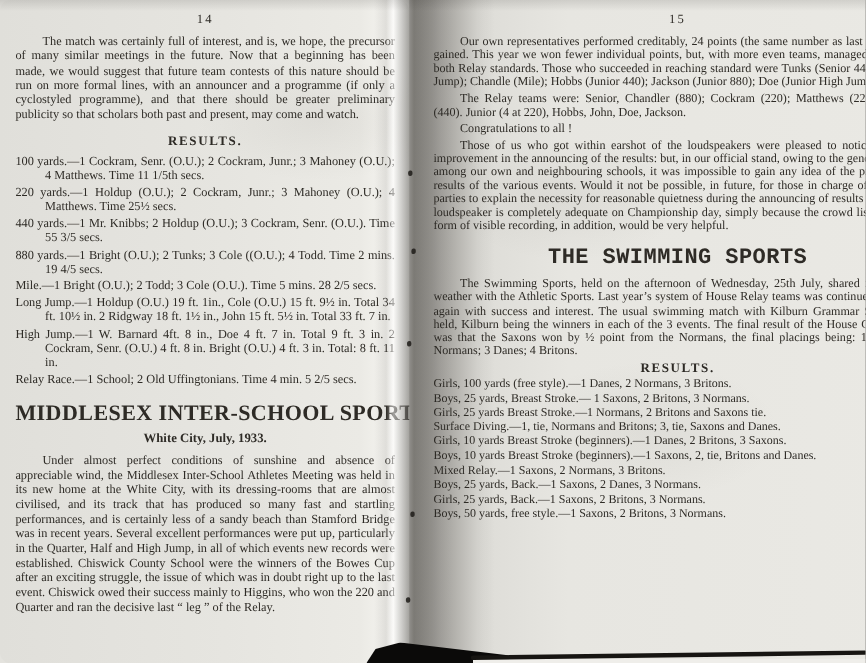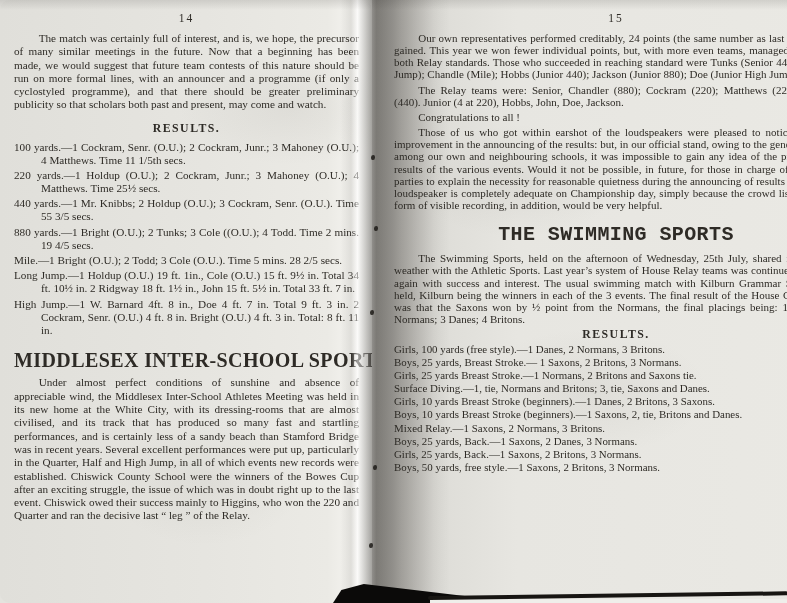--- a/index.html
+++ b/index.html
@@ -77,22 +77,24 @@
       <p class="body indent">The match was certainly full of interest, and is, we hope, the precursor of many similar meetings in the future.  Now that a beginning has been made, we would suggest that future team contests of this nature should be run on more formal lines, with an announcer and a programme (if only a cyclostyled programme), and that there should be greater preliminary publicity so that scholars both past and present, may come and watch.</p>
       <div class="h-results">RESULTS.</div>
       <div>
         <p class="res">100 yards.—1 Cockram, Senr. (O.U.); 2 Cockram, Junr.; 3 Mahoney (O.U.); 4 Matthews.  Time 11 1/5th secs.</p>
         <p class="res">220 yards.—1 Holdup (O.U.); 2 Cockram, Junr.; 3 Mahoney (O.U.); 4 Matthews.  Time 25½ secs.</p>
         <p class="res">440 yards.—1 Mr. Knibbs; 2 Holdup (O.U.); 3 Cockram, Senr. (O.U.).  Time 55 3/5 secs.</p>
         <p class="res">880 yards.—1 Bright (O.U.); 2 Tunks; 3 Cole ((O.U.); 4 Todd.  Time 2 mins. 19 4/5 secs.</p>
         <p class="res">Mile.—1 Bright (O.U.); 2 Todd; 3 Cole (O.U.).  Time 5 mins. 28 2/5 secs.</p>
         <p class="res">Long Jump.—1 Holdup (O.U.) 19 ft. 1in., Cole (O.U.) 15 ft. 9½ in.  Total 34 ft. 10½ in.  2 Ridgway 18 ft. 1½ in., John 15 ft. 5½ in.  Total 33 ft. 7 in.</p>
         <p class="res">High Jump.—1 W. Barnard 4ft. 8 in., Doe 4 ft. 7 in.  Total 9 ft. 3 in.  2 Cockram, Senr. (O.U.) 4 ft. 8 in.  Bright (O.U.) 4 ft. 3 in.  Total: 8 ft. 11 in.</p>
+        <p class="res">Relay Race.—1 School; 2 Old Uffingtonians.  Time 4 min. 5 2/5 secs.</p>
       </div>
       <div class="h-major">MIDDLESEX INTER-SCHOOL SPORTS</div>
+      <div class="h-sub">White City, July, 1933.</div>
       <p class="body indent">Under almost perfect conditions of sunshine and absence of appreciable wind, the Middlesex Inter-School Athletes Meeting was held in its new home at the White City, with its dressing-rooms that are almost civilised, and its track that has produced so many fast and startling performances, and is certainly less of a sandy beach than Stamford Bridge was in recent years.  Several excellent performances were put up, particularly in the Quarter, Half and High Jump, in all of which events new records were established.  Chiswick County School were the winners of the Bowes Cup after an exciting struggle, the issue of which was in doubt right up to the last event.  Chiswick owed their success mainly to Higgins, who won the 220 and Quarter and ran the decisive last “ leg ” of the Relay.</p>
     </div>
   </div>
 
   <div class="page page-right">
     <div class="inner-r">
       <div class="pagenum">15</div>
       <p class="body-r indent">Our own representatives performed creditably, 24 points (the same number as last year) being gained.  This year we won fewer individual points, but, with more even teams, managed to achieve both Relay standards.  Those who succeeded in reaching standard were Tunks (Senior 440 and Long Jump); Chandle (Mile); Hobbs (Junior 440); Jackson (Junior 880); Doe (Junior High Jump).</p>
       <div class="gap-s"></div>
       <p class="body-r indent">The Relay teams were: Senior, Chandler (880); Cockram (220); Matthews (220); Machin (440).  Junior (4 at 220), Hobbs, John, Doe, Jackson.</p>

